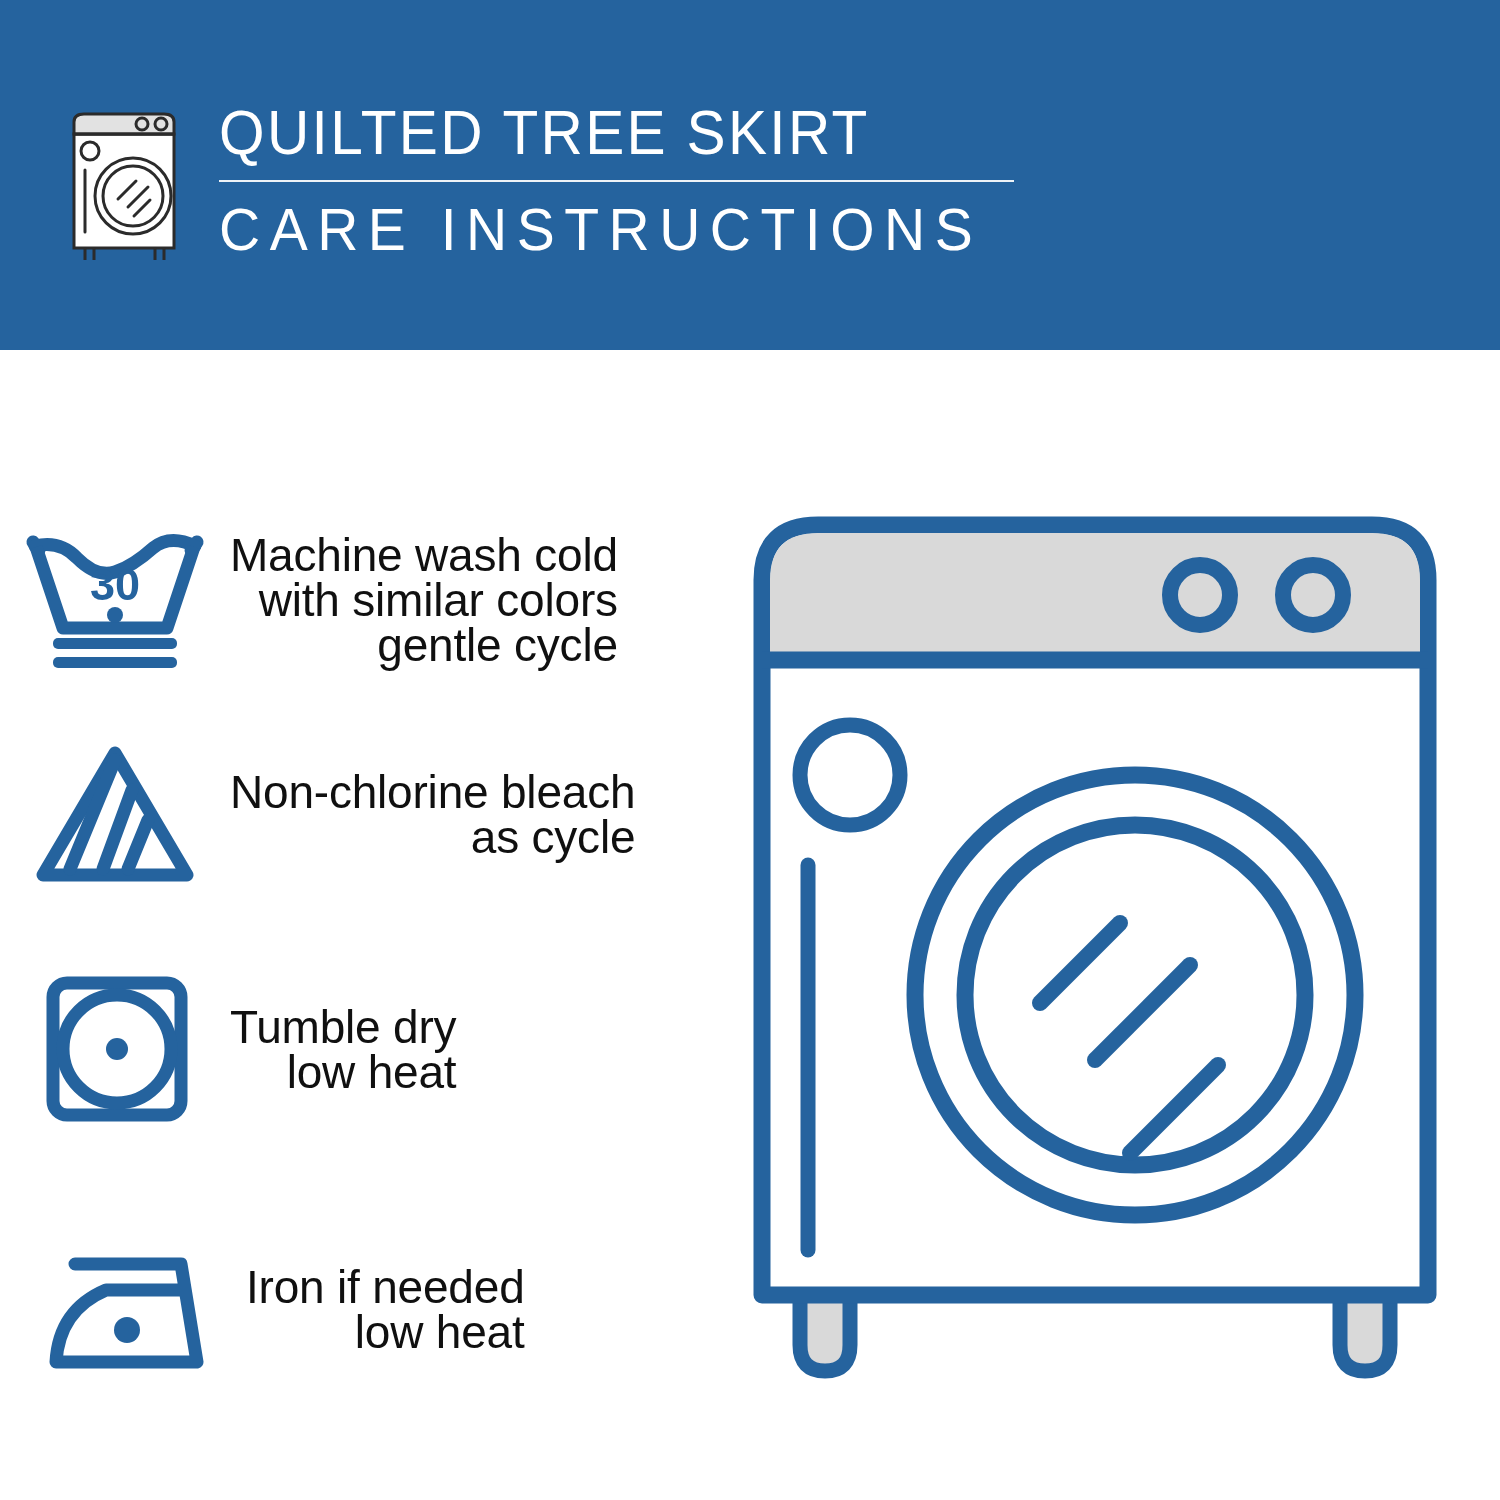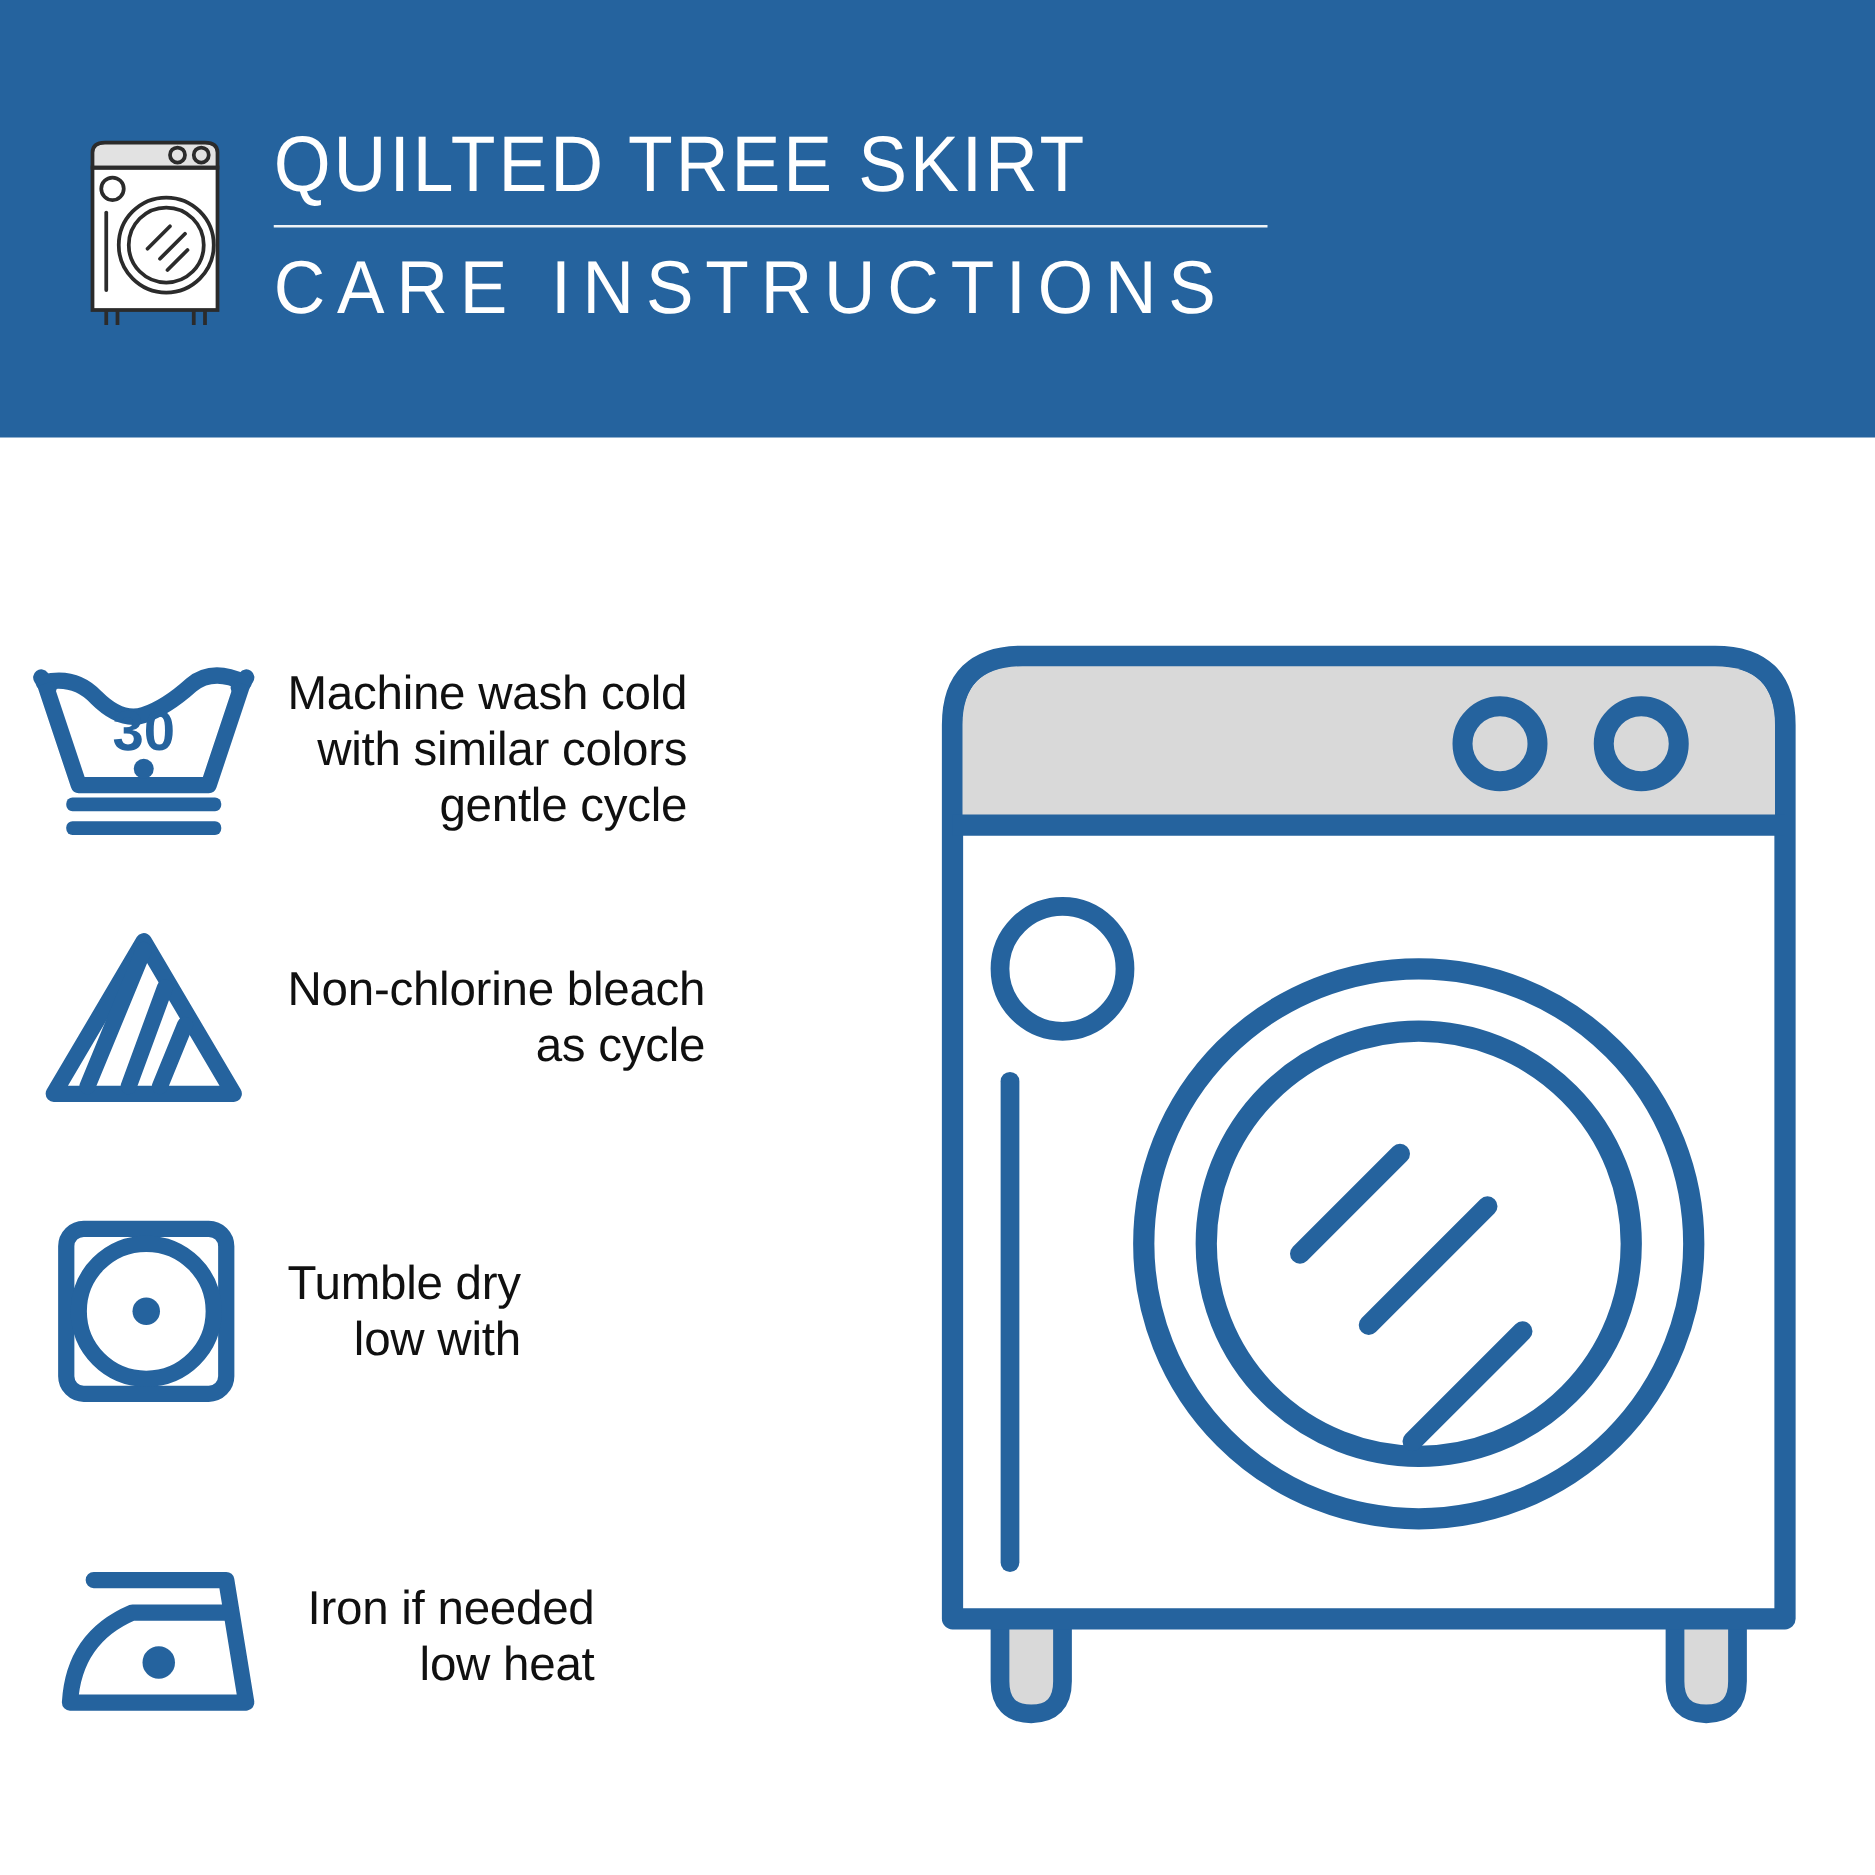--- a/index.html
+++ b/index.html
@@ -84,21 +84,21 @@
 
   .care-icon-wrap {
     width:230px;
     min-width:230px;
     display:flex;
     align-items:center;
     justify-content:center;
   }
   .care-text {
     color:#101010;
-    font-size:38px;
+    font-size:46px;
     line-height:45px;
     font-weight:400;
     font-family:"Liberation Sans", sans-serif;
     letter-spacing:-0.2px;
     white-space:pre-line;
   }
 
   
   .washer {
     position:absolute;
@@ -184,21 +184,21 @@
 
     <div class="care-row r2">
       <div class="care-icon-wrap">
         <svg viewBox="0 0 200 160" width="200" height="160">
           <rect x="38" y="13" width="128" height="132" rx="14" fill="none" stroke="#25639e" stroke-width="13"></rect>
           <circle cx="102" cy="79" r="54" fill="none" stroke="#25639e" stroke-width="13"></circle>
           <circle cx="102" cy="79" r="11" fill="#25639e"></circle>
         </svg>
       </div>
       <div class="care-text">Tumble dry
-low with</div>
+low heat</div>
     </div>
 
     <div class="care-row r3">
       <div class="care-icon-wrap">
         <svg viewBox="0 0 200 160" width="200" height="160">
           <path d="M44 34 L150 34 L166 132 L25 132 Q28 80 75 60 L150 60" fill="none" stroke="#25639e" stroke-width="13" stroke-linejoin="round" stroke-linecap="round"></path>
           <circle cx="96" cy="100" r="13" fill="#25639e"></circle>
         </svg>
       </div>
       <div class="care-text">Iron if needed

